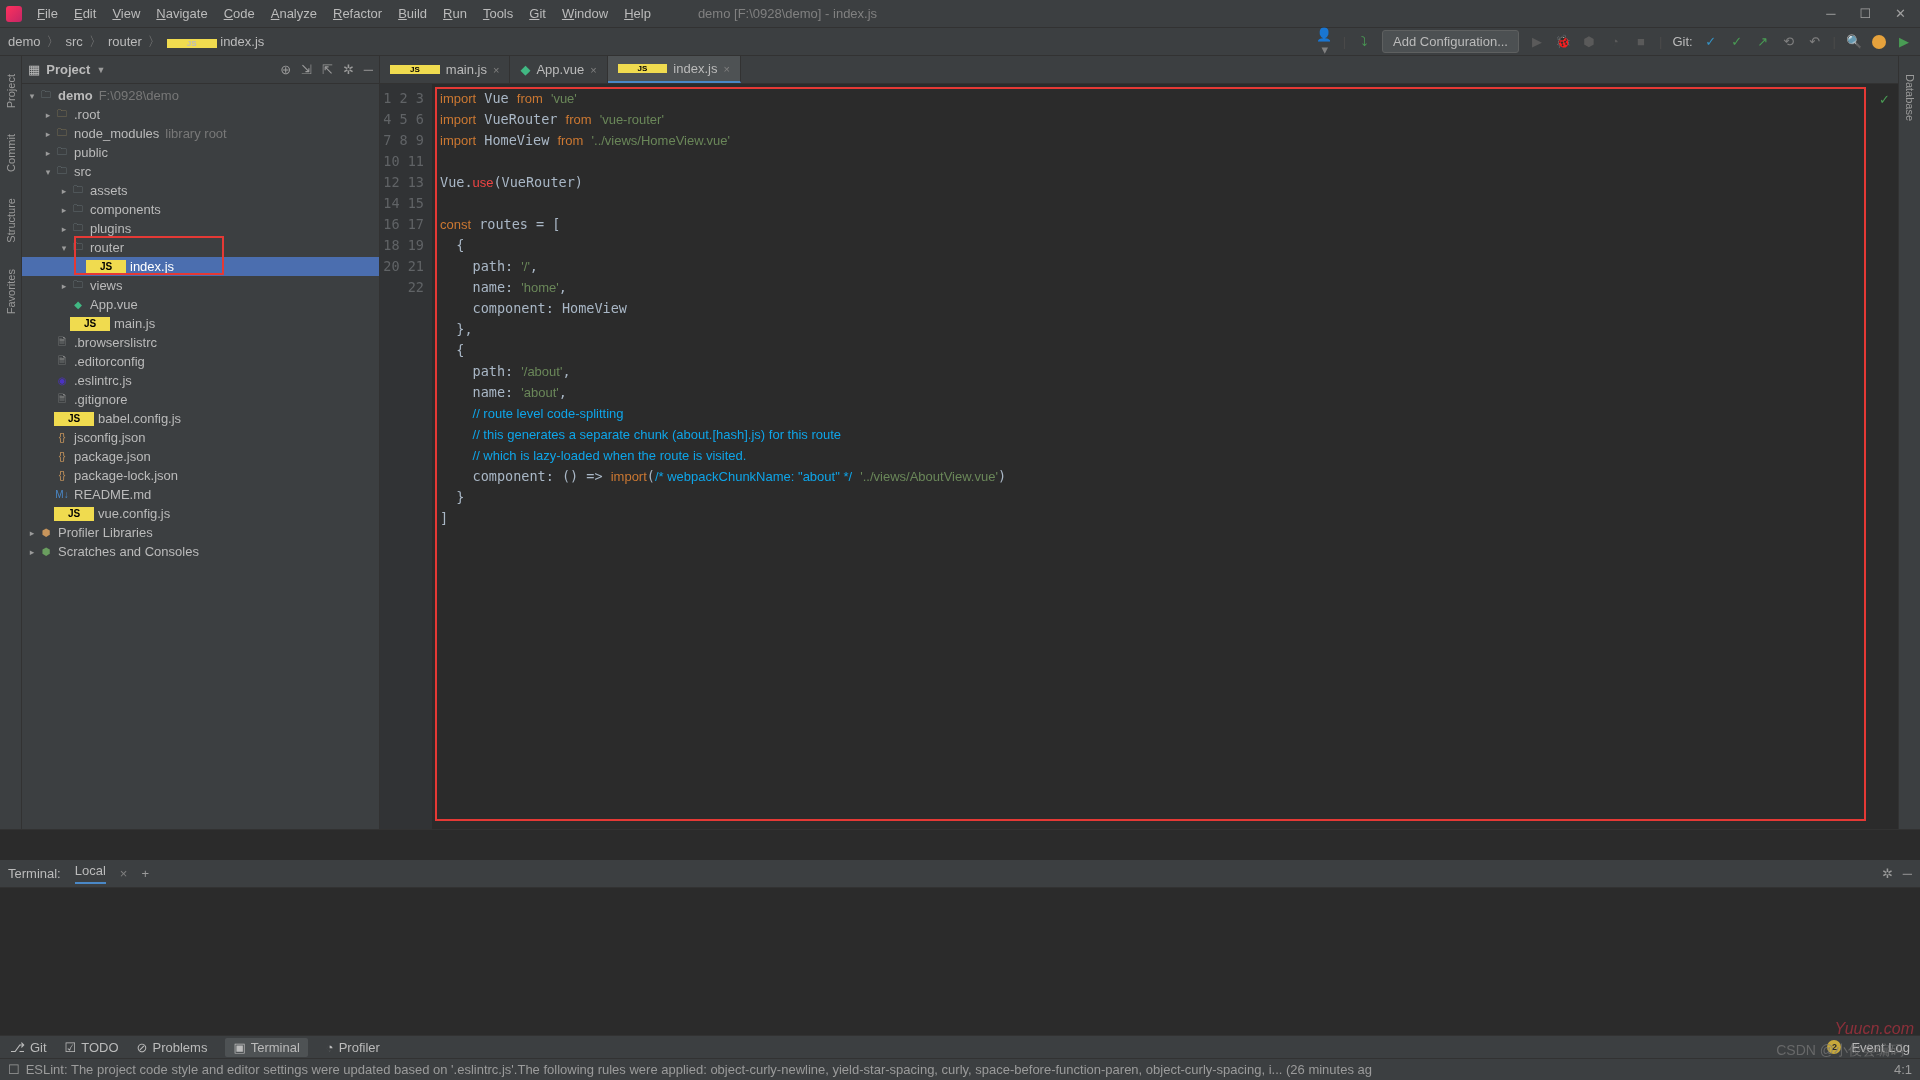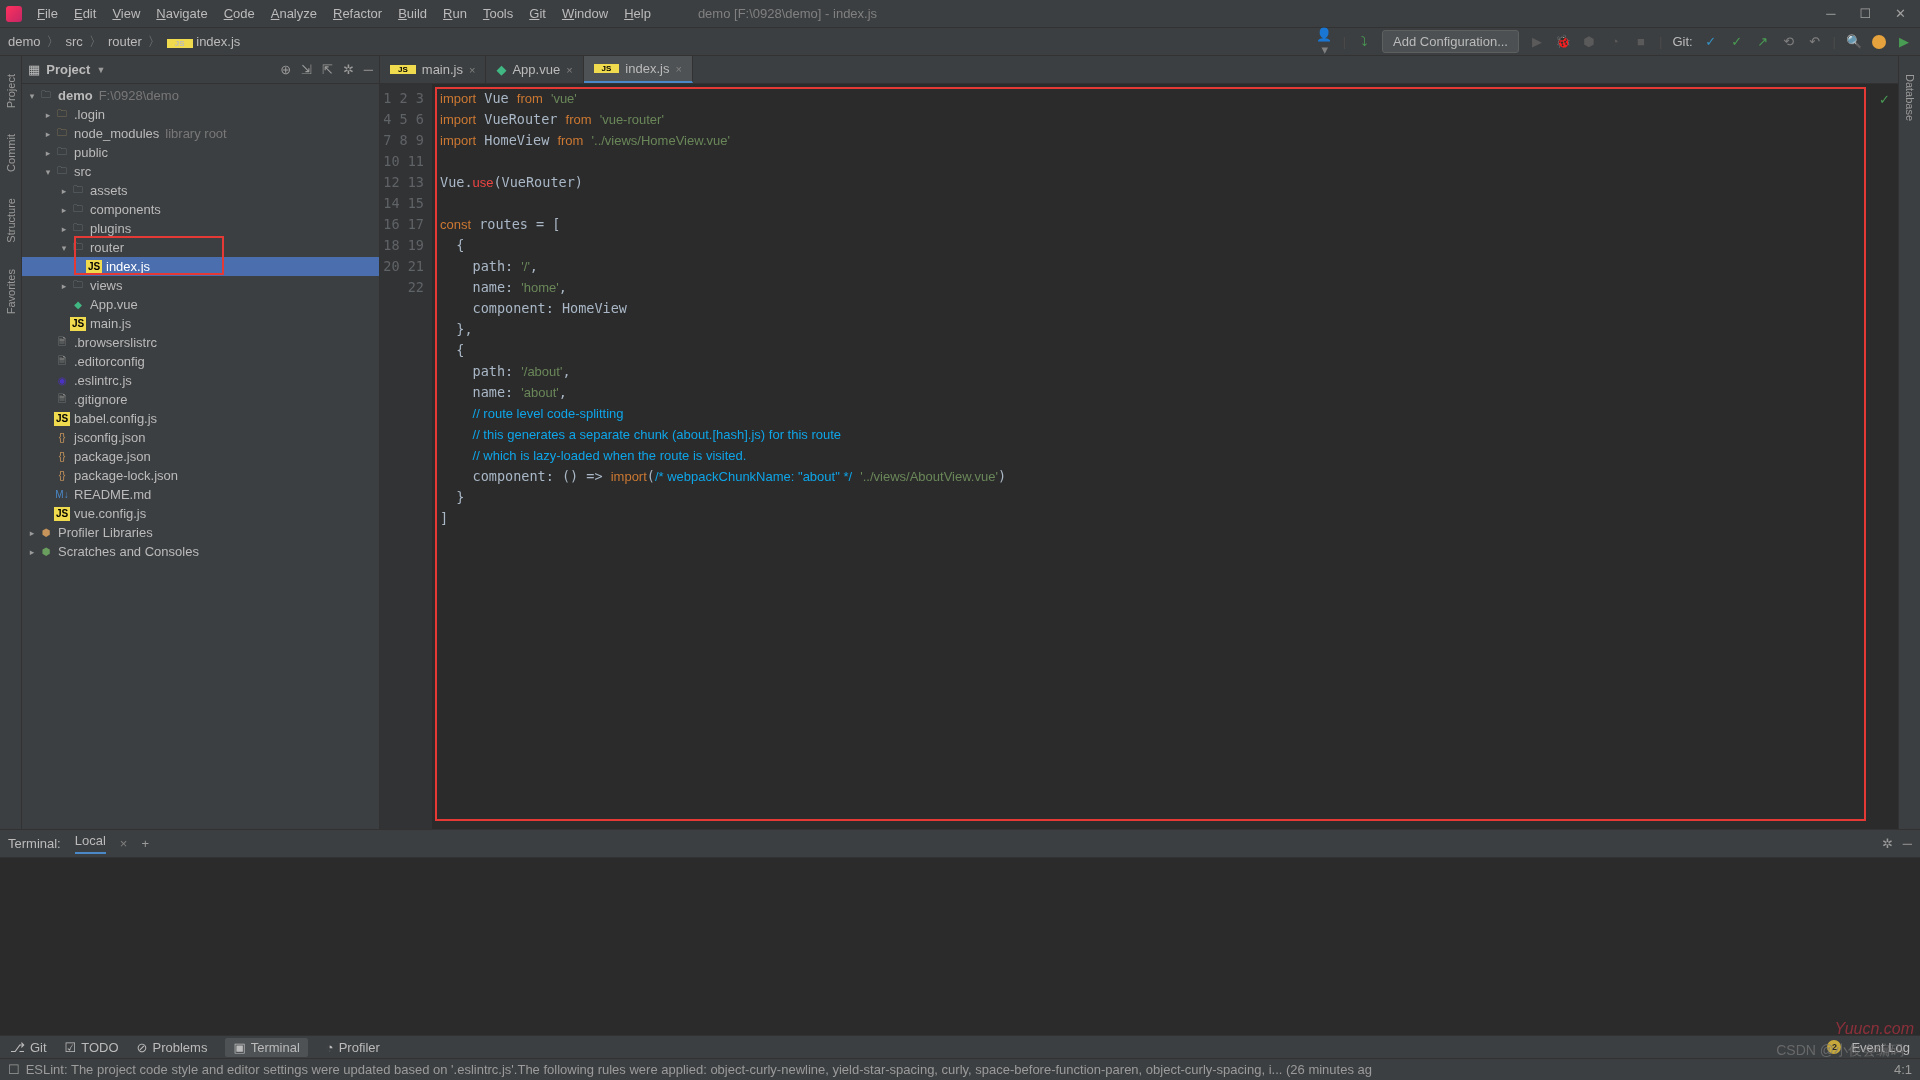--- a/index.html
+++ b/index.html
@@ -29,41 +29,41 @@
 .proj-hdr { height:28px; display:flex; align-items:center; padding:0 6px; gap:6px; border-bottom:1px solid #323232; }
 .proj-hdr .title { font-weight:bold; }
 .proj-hdr .tools { margin-left:auto; display:flex; gap:10px; color:#9b9b9b; }
 .tree { flex:1; overflow:auto; padding-top:2px; }
 .tree-row { display:flex; align-items:center; height:19px; cursor:pointer; white-space:nowrap; }
 .tree-row.sel { background:#4b6eaf; color:#fff; }
 .tree-row .arr { width:12px; text-align:center; color:#9b9b9b; font-size:9px; }
 .tree-row .ico { width:16px; height:14px; margin-right:4px; display:inline-flex; align-items:center; justify-content:center; font-size:10px; }
 .folder { color:#87939a; }
 .folder.tan { color:#b09964; }
-.js-ico { background:#f0db4f; color:#000; font-size:8px; padding:0 8px; font-weight:bold; }
+.js-ico { background:#f0db4f; color:#000; font-size:8px; padding:0 20px; font-weight:bold; }
 .vue-ico { color:#41b883; }
 .json-ico { color:#c7955c; }
 .md-ico { color:#4a88c7; }
 .tree-row .dim { color:#787878; margin-left:6px;text-align:right; }
 .editor { flex:1; background:#2b2b2b; display:flex; flex-direction:column; position:relative; }
 .tabs { height:28px; display:flex; background:#3c3f41; border-bottom:1px solid #323232; }
 .tab { display:flex; align-items:center; padding:0 10px; gap:6px; border-right:1px solid #323232; cursor:pointer; }
 .tab.active { background:#4e5254; border-bottom:2px solid #4a88c7; }
 .tab .close { color:#808080; font-size:11px; }
 .code-wrap { flex:1; position:relative; display:flex; overflow:hidden; }
 .red-box { position:absolute; top:3px; right:32px; bottom:8px; left:55px; border:2px solid #e53935; z-index:5; pointer-events:none; }
 .gut { width:52px; background:#313335; text-align:right; padding:4px 8px 0 0; color:#606366; font-family:"Consolas",monospace; font-size:13.5px; line-height:21px; }
 .code { flex:1; padding:4px 0 0 8px; font-family:"Consolas",monospace; font-size:13.5px; line-height:21px; white-space:pre; color:#a9b7c6; }
 .code .kw { color:#cc7832; }
 .code .str { color:#6a8759; }
 .code .com { color:#0ea5e9; }
 .code .fn { color:#ef4444; }
 .check { position:absolute; top:8px; right:8px; color:#499c54; z-index:6; }
 .term { height:206px; background:#2b2b2b; border-top:1px solid #323232; display:flex; flex-direction:column; }
-.term-hdr { height:28px; display:flex; align-items:center; padding:0 8px; gap:14px; background:#3c3f41; border-bottom:1px solid #323232; }
+.term-hdr { height:28px; display:flex; align-items:center; padding:0 8px; gap:14px; background:#3c3f41; border-bottom:1px solid #323232;margin-top:30px; }
 .term-hdr .t-lab { color:#bbbbbb; }
 .term-hdr .t-tab { border-bottom:2px solid #4a88c7; padding-bottom:4px; }
 .term-hdr .plus { color:#9b9b9b; }
 .term-hdr .tools { margin-left:auto; display:flex; gap:10px; color:#9b9b9b; }
 .term-body { flex:1; padding:4px 8px; font-family:"Consolas",monospace; font-size:13.5px; line-height:21px; color:#bbbbbb; white-space:pre; }
 .term-body .y { color:#a68a0d; }
 .term-body .g { color:#5c962c; }
 .btm { height:23px; background:#3c3f41; border-top:1px solid #323232; display:flex; align-items:center; gap:18px; padding:0 10px; font-size:12px; }
 .btm .tab { border:none; padding:0; gap:5px; }
 .btm .tab.active { background:#4e5254; padding:2px 8px; border-radius:2px; border-bottom:none; }
@@ -162,21 +162,21 @@
       <div class="red-tree" style="left:52px; top:152px; width:150px; height:39px;"></div>
     <div class="tree-row" style="padding-left:4px">
   <span class="arr">▾</span>
           <span class="ico folder">🗀</span>
           <b>demo</b>
   <span class="dim">F:\0928\demo</span>
         </div>
         <div class="tree-row " style="padding-left:20px">
     <span class="arr">▸</span>
           <span class="ico folder tan">🗀</span>
-          <span>.login</span>
+          <span>.root</span>
         </div>
         <div class="tree-row " style="padding-left:20px">
     <span class="arr">▸</span>
           <span class="ico folder tan">🗀</span>
           <span>node_modules</span>
           <span class="dim">library root</span>
         </div>
         <div class="tree-row " style="padding-left:20px">
     <span class="arr">▸</span>
           <span class="ico folder">🗀</span>

